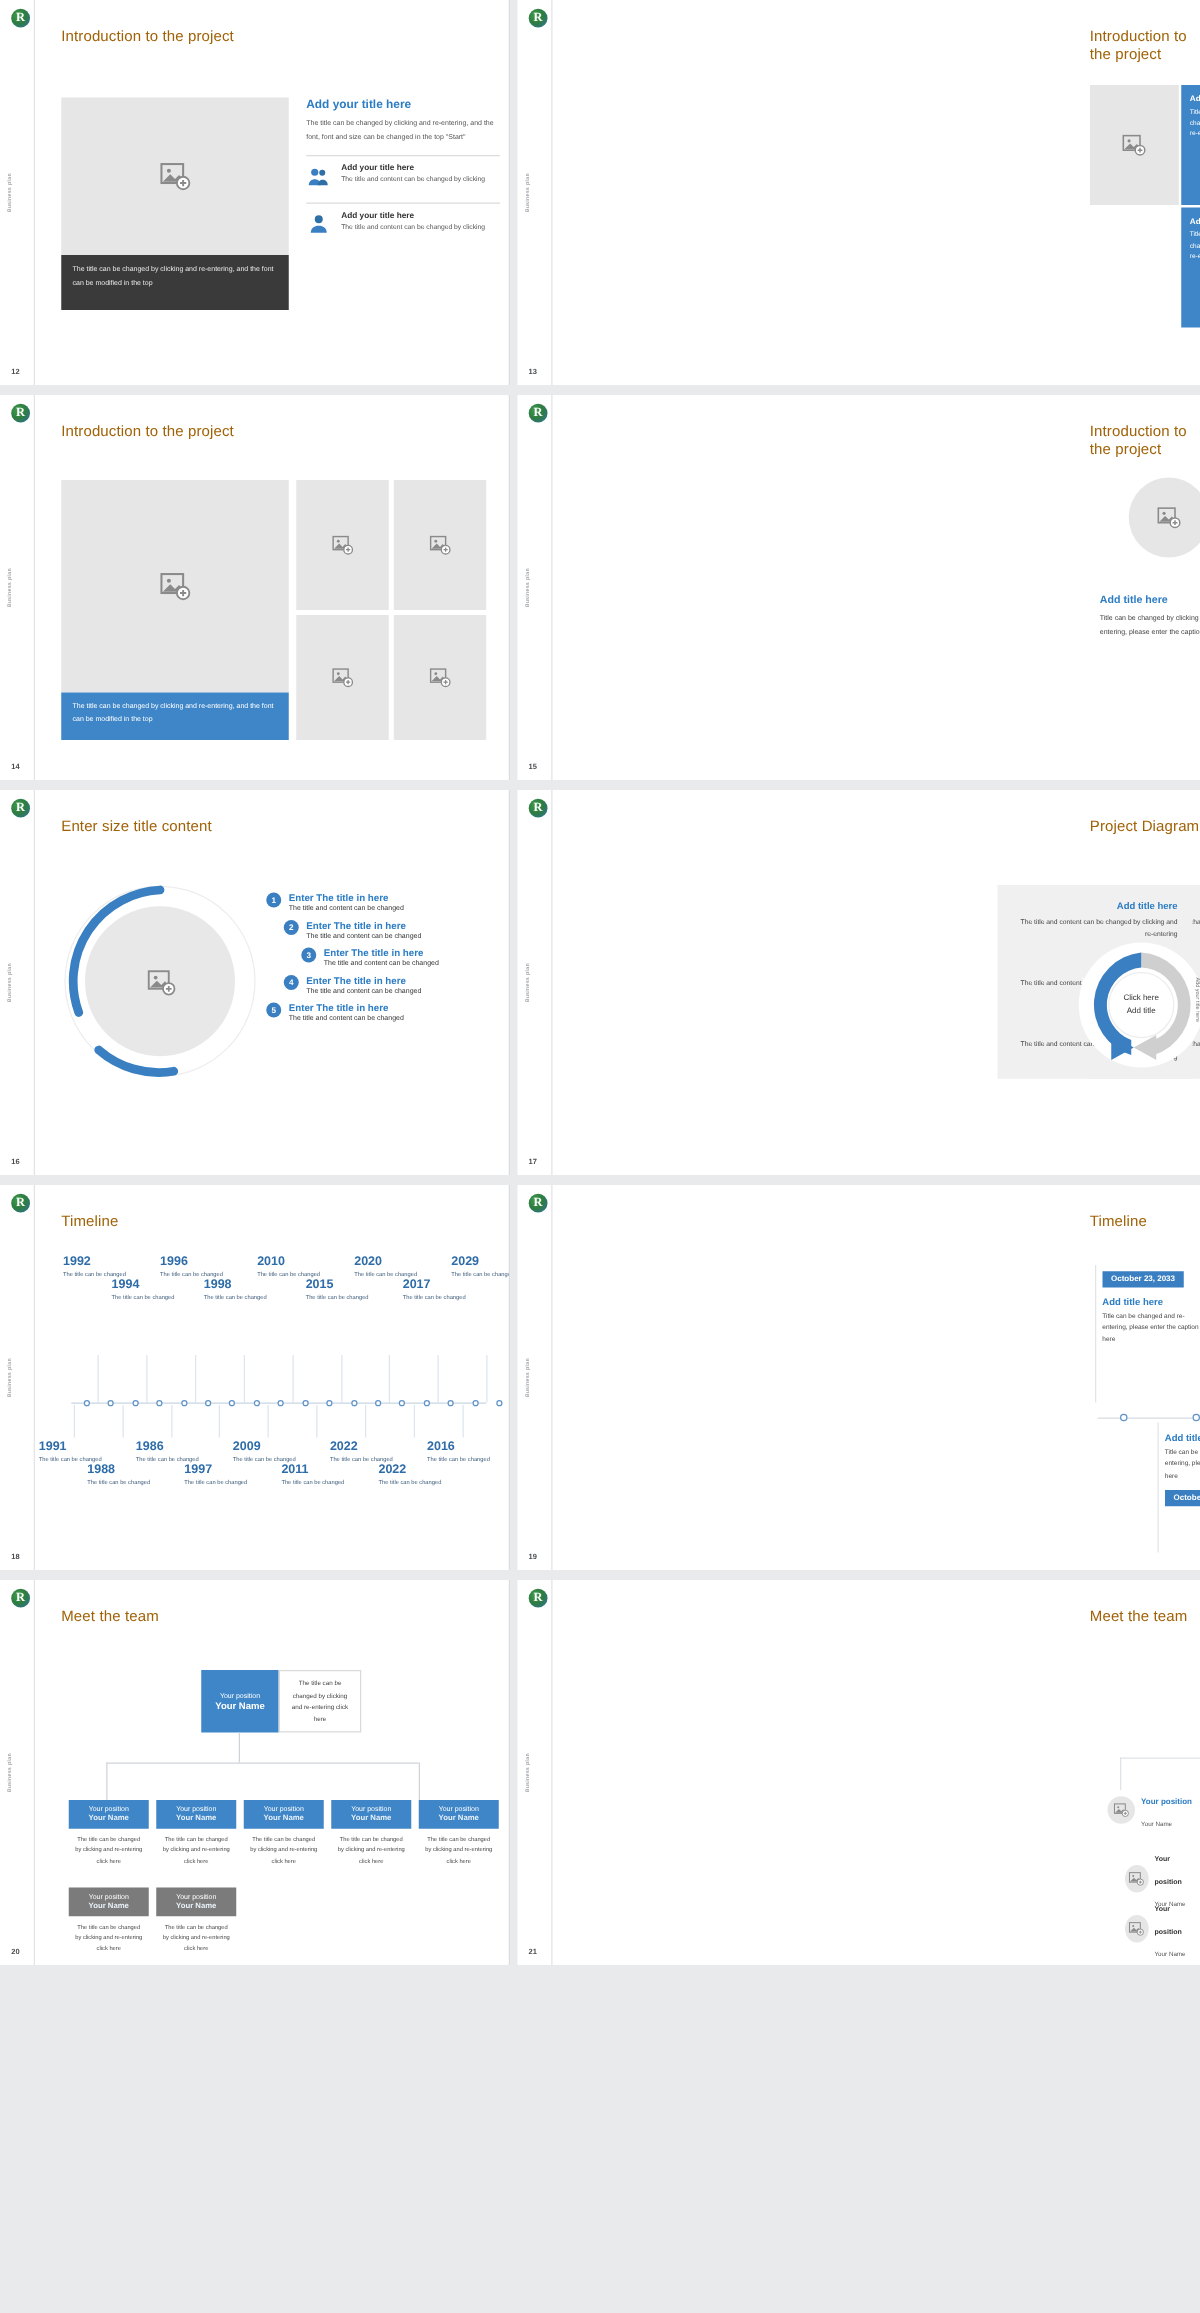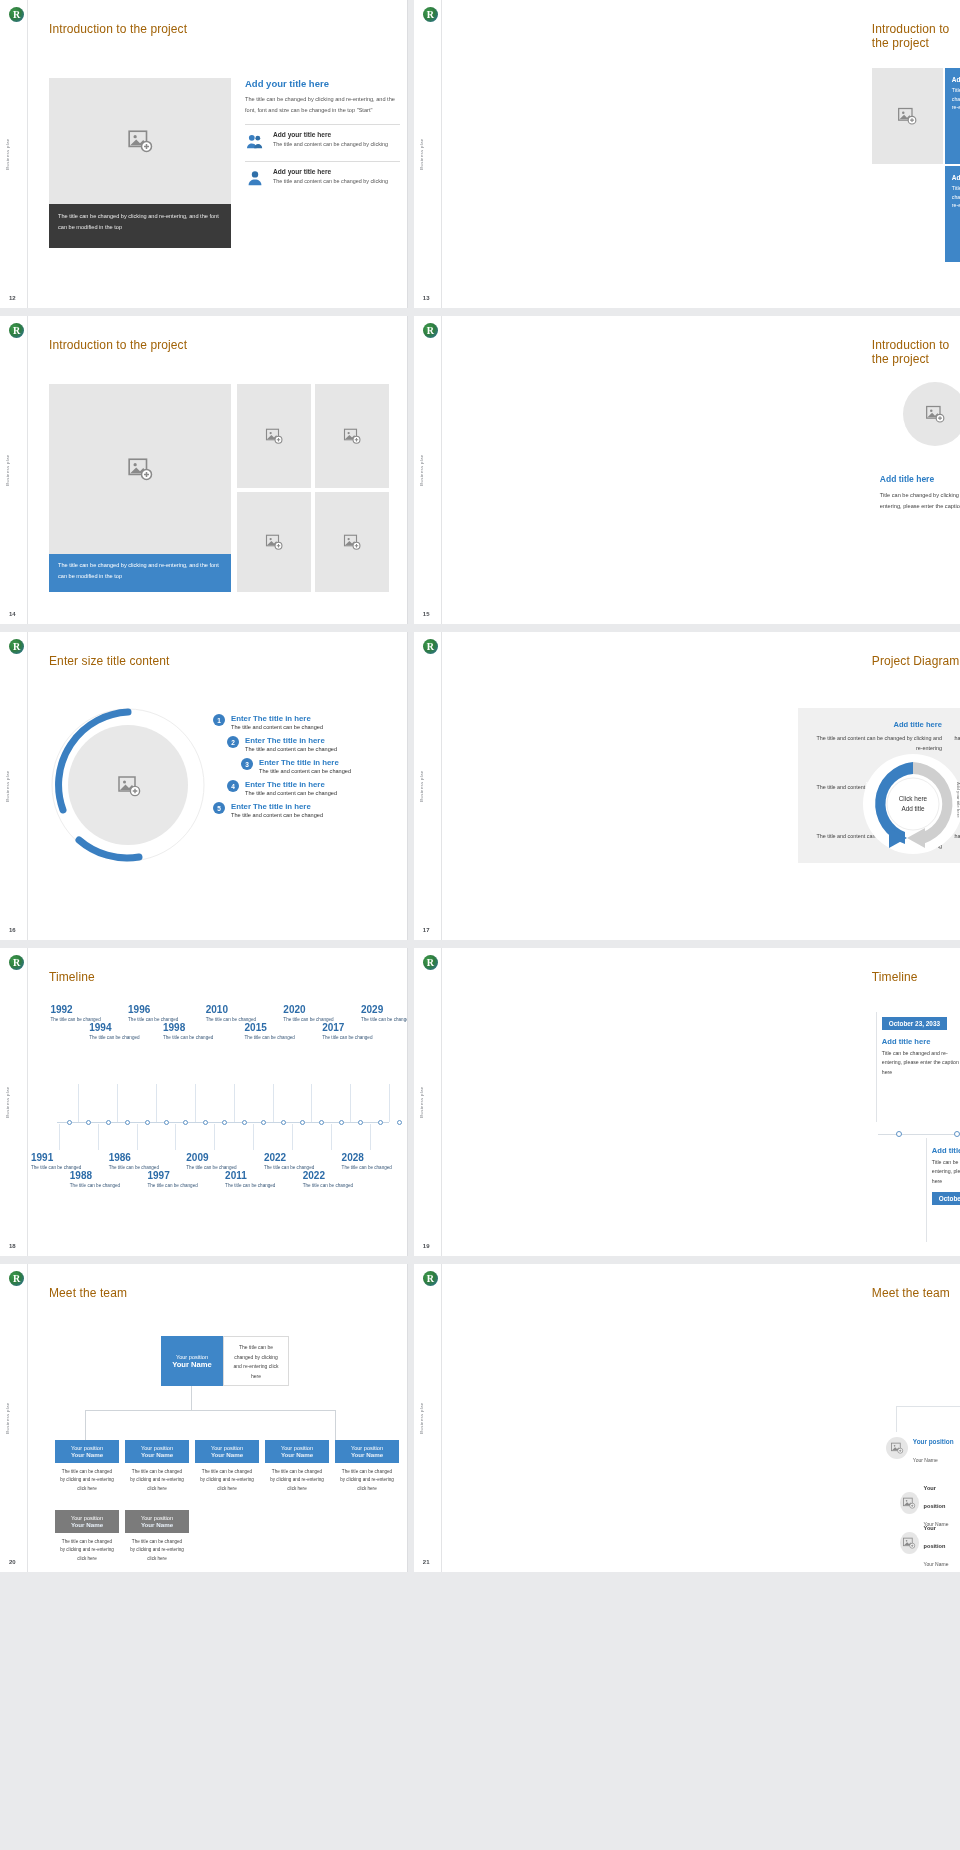--- a/index.html
+++ b/index.html
@@ -545,21 +545,21 @@
           </div>
           <div class="yr" style="left:214.94117647058823px;top:146px">
       <div class="y">2022</div>
       <div class="d">The title can be changed</div>
           </div>
           <div class="yr" style="left:253.76470588235293px;top:164px">
       <div class="y">2022</div>
       <div class="d">The title can be changed</div>
           </div>
           <div class="yr" style="left:292.5882352941176px;top:146px">
-      <div class="y">2028</div>
+      <div class="y">2016</div>
       <div class="d">The title can be changed</div>
           </div>
      <div class="tl-axis">
             <span class="tl-node" style="left:10px"></span>
             <span class="tl-node" style="left:29.41176470588235px"></span>
             <span class="tl-node" style="left:48.8235294117647px"></span>
             <span class="tl-node" style="left:68.23529411764706px"></span>
             <span class="tl-node" style="left:87.6470588235294px"></span>
             <span class="tl-node" style="left:107.05882352941175px"></span>
             <span class="tl-node" style="left:126.47058823529412px"></span>

